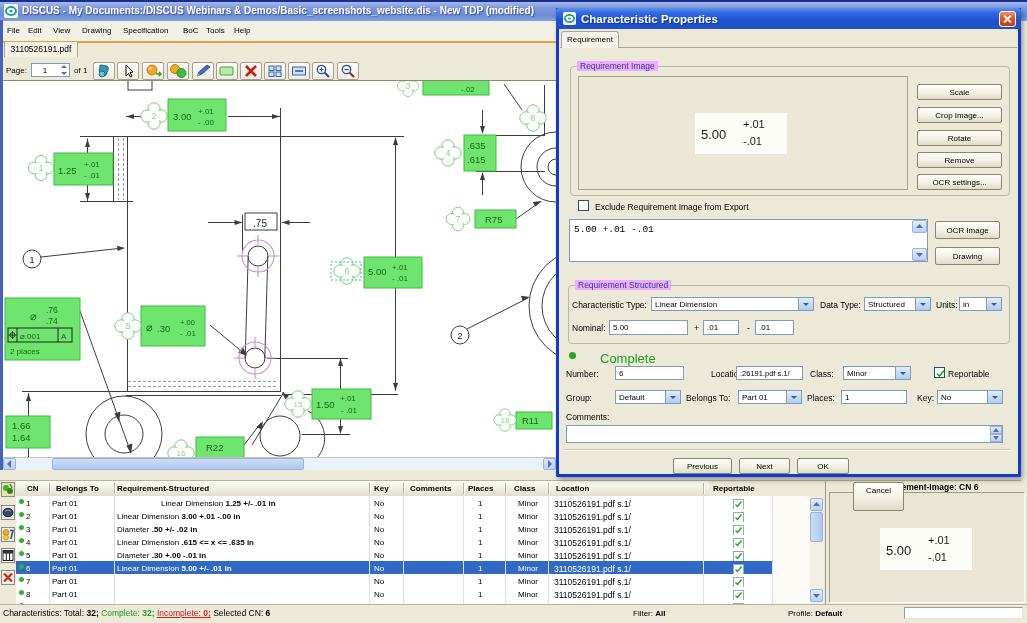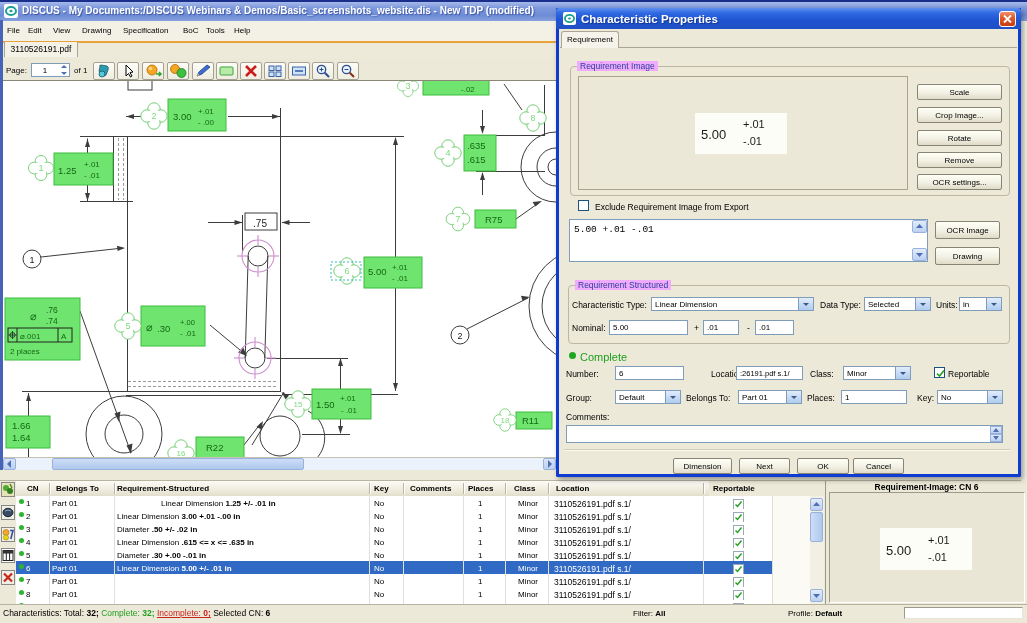--- a/index.html
+++ b/index.html
@@ -685,37 +685,37 @@
 
 <div class="gb" style="left:568px;top:285px;width:442px;height:59px;"></div>
 <div class="gbl" style="left:575px;top:280px;">Requirement Structured</div>
 <div class="lb" style="left:572px;top:300px;">Characteristic Type:</div>
 <div class="combo" style="left:651px;top:297px;width:163px;height:14px;">
       <span class="v">Linear Dimension</span>
       <i class="d"></i>
     </div>
 <div class="lb" style="left:820px;top:300px;">Data Type:</div>
 <div class="combo" style="left:864px;top:297px;width:67px;height:14px;">
-      <span class="v">Selected</span>
+      <span class="v">Structured</span>
       <i class="d"></i>
     </div>
 <div class="lb" style="left:936px;top:300px;">Units:</div>
 <div class="combo" style="left:959px;top:297px;width:43px;height:14px;">
       <span class="v">in</span>
       <i class="d"></i>
     </div>
 <div class="lb" style="left:572px;top:323px;">Nominal:</div>
 <div class="fld" style="left:609px;top:320px;width:79px;height:15px;line-height:14px;padding-left:3px;">5.00</div>
 <div class="lb" style="left:694px;top:323px;">+</div>
 <div class="fld" style="left:703px;top:320px;width:36px;height:15px;line-height:14px;padding-left:3px;">.01</div>
 <div class="lb" style="left:747px;top:323px;">-</div>
 <div class="fld" style="left:755px;top:320px;width:39px;height:15px;line-height:14px;padding-left:3px;">.01</div>
 
 <div class="abs" style="left:569px;top:352px;width:7px;height:7px;border-radius:50%;background:#1FA81F;"></div>
-<div class="abs" style="left:580px;top:351px;font-size:11px;color:#1F9E1F;">Complete</div>
+<div class="abs" style="left:600px;top:351px;font-size:13px;color:#1F9E1F;">Complete</div>
 <div class="lb" style="left:566px;top:369px;">Number:</div>
 <div class="fld" style="left:615px;top:366px;width:69px;height:14px;line-height:13px;padding-left:3px;">6</div>
 <div class="lb" style="left:711px;top:369px;">Location:</div>
 <div class="fld" style="left:736px;top:366px;width:67px;height:14px;line-height:13px;padding-left:3px;font-size:7.5px;">:26191.pdf s.1/</div>
 <div class="lb" style="left:810px;top:369px;">Class:</div>
 <div class="combo" style="left:843px;top:366px;width:68px;height:14px;">
       <span class="v">Minor</span>
       <i class="d"></i>
     </div>
 <div class="ck" style="left:934px;top:367px;">
@@ -748,17 +748,17 @@
         <polygon points="5,1 8,5 2,5" fill="#4D6FB8"></polygon>
       </svg>
     </div>
 <div class="abs" style="left:990px;top:434px;width:12px;height:8px;background:linear-gradient(180deg,#E3EDFB,#BCD0F0);border:1px solid #98B1DD;box-sizing:border-box;">
   <svg width="10" height="6">
         <polygon points="5,5 8,1 2,1" fill="#4D6FB8"></polygon>
       </svg>
     </div>
 <div class="abs" style="left:564px;top:449px;width:446px;height:1px;background:#CFCBBA;border-bottom:1px solid #FBFAF2;"></div>
 
-<div class="btn" style="left:673px;top:458px;width:59px;height:16px;line-height:15px;">Dimension</div>
+<div class="btn" style="left:673px;top:458px;width:59px;height:16px;line-height:15px;">Previous</div>
 <div class="btn" style="left:739px;top:458px;width:51px;height:16px;line-height:15px;">Next</div>
 <div class="btn" style="left:797px;top:458px;width:52px;height:16px;line-height:15px;">OK</div>
-<div class="btn" style="left:853px;top:458px;width:51px;height:16px;line-height:15px;">Cancel</div>
+<div class="btn" style="left:853px;top:482px;width:51px;height:29px;line-height:15px;">Cancel</div>
 </div>
 
 </body></html>

